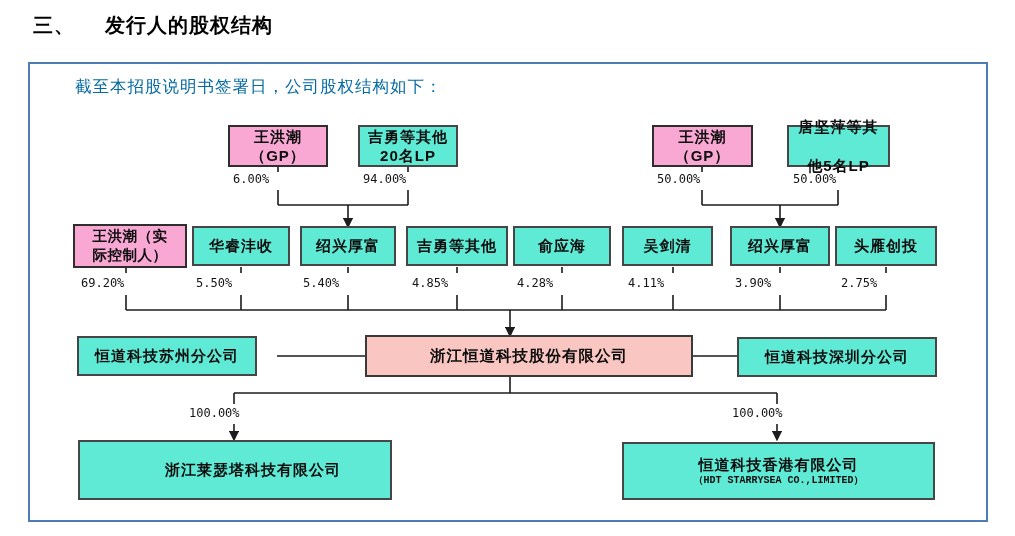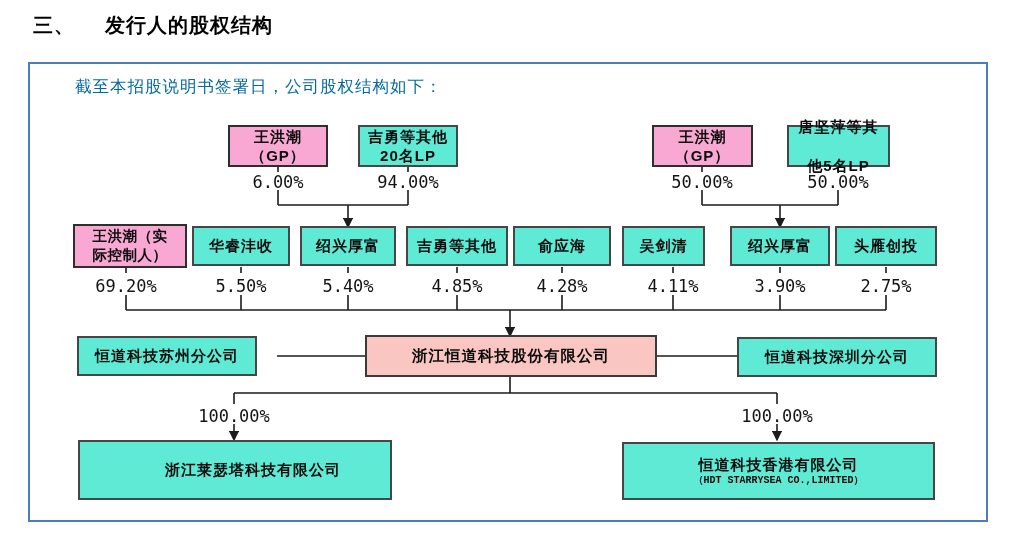--- a/index.html
+++ b/index.html
@@ -24,21 +24,21 @@
   .node{
     position:absolute;box-sizing:border-box;border:2px solid #464646;background:#5eead4;
     display:flex;flex-direction:column;align-items:center;justify-content:center;
     font-weight:bold;font-size:15px;line-height:1.3;text-align:center;
     letter-spacing:1px;color:#0d0d0d;
   }
   .node.orange{background:#f9a8d4;border-color:#2e2e2e;}
   .node.pink{background:#F9C6C1;border-color:#3a3a3a;}
   .node .en{font-family:Liberation Mono, monospace;font-size:10px;letter-spacing:0;}
   .pct{
-    position:absolute;width:90px;text-align:center;font-size:17px;
+    position:absolute;width:90px;font-size:12px;
     font-family:"DejaVu Sans Mono","Liberation Mono",monospace;color:#141414;
   }
 </style>
 </head>
 <body>
 
 <div class="stage">
 
   <div class="doc-title">
     <span class="num">三、</span>
@@ -108,21 +108,21 @@
   </div>
   <div class="node" style="left:300px;top:226px;width:96px;height:40px;">
     <div>绍兴厚富</div>
   </div>
   <div class="node" style="left:406px;top:226px;width:102px;height:40px;">
     <div>吉勇等其他</div>
   </div>
   <div class="node" style="left:513px;top:226px;width:98px;height:40px;">
     <div>俞应海</div>
   </div>
-  <div class="node" style="left:622px;top:226px;width:83px;height:40px;">
+  <div class="node" style="left:622px;top:226px;width:91px;height:40px;">
     <div>吴剑清</div>
   </div>
   <div class="node" style="left:730px;top:226px;width:100px;height:40px;">
     <div>绍兴厚富</div>
   </div>
   <div class="node" style="left:835px;top:226px;width:102px;height:40px;">
     <div>头雁创投</div>
   </div>
 
   <div class="pct" style="left:81px;top:276px;">69.20%</div>
@@ -130,21 +130,21 @@
   <div class="pct" style="left:303px;top:276px;">5.40%</div>
   <div class="pct" style="left:412px;top:276px;">4.85%</div>
   <div class="pct" style="left:517px;top:276px;">4.28%</div>
   <div class="pct" style="left:628px;top:276px;">4.11%</div>
   <div class="pct" style="left:735px;top:276px;">3.90%</div>
   <div class="pct" style="left:841px;top:276px;">2.75%</div>
 
   <div class="node" style="left:77px;top:336px;width:180px;height:40px;">
     <div>恒道科技苏州分公司</div>
   </div>
-  <div class="node pink" style="left:365px;top:335px;width:292px;height:42px;font-size:15.5px;">
+  <div class="node pink" style="left:365px;top:335px;width:328px;height:42px;font-size:15.5px;">
     <div>浙江恒道科技股份有限公司</div>
   </div>
   <div class="node" style="left:737px;top:337px;width:200px;height:40px;">
     <div>恒道科技深圳分公司</div>
   </div>
 
   <div class="pct" style="left:189px;top:406px;">100.00%</div>
   <div class="pct" style="left:732px;top:406px;">100.00%</div>
 
   <div class="node" style="left:78px;top:440px;width:314px;height:60px;padding-left:36px;">

